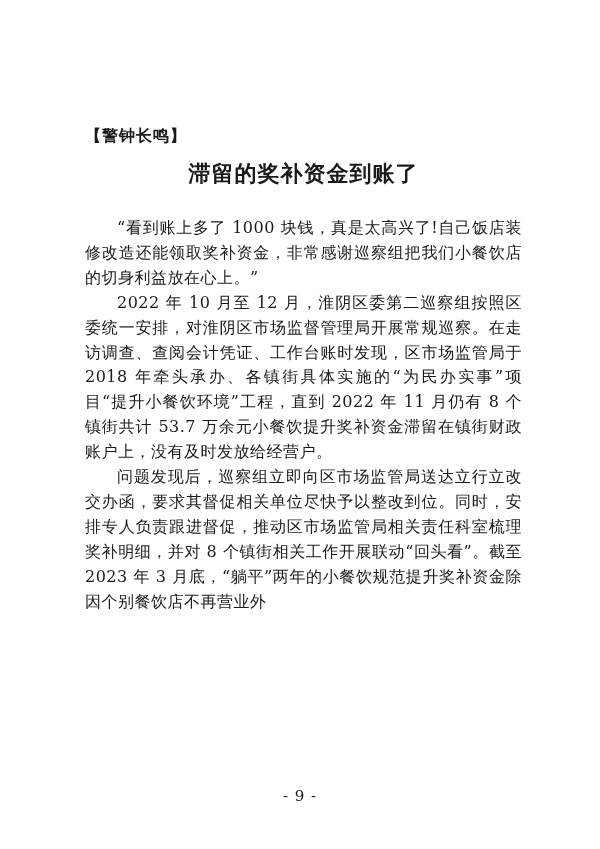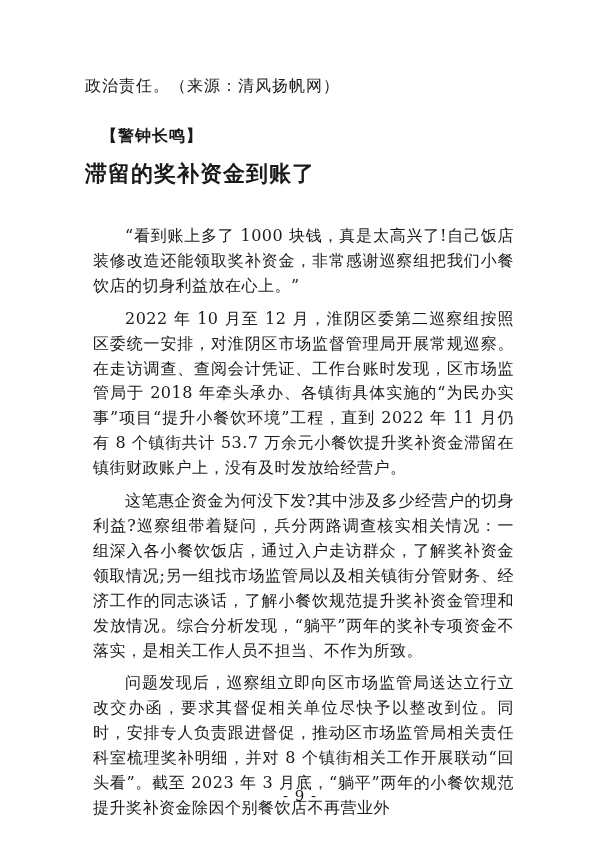--- a/index.html
+++ b/index.html
@@ -23,44 +23,44 @@
     left: 85px;
     right: 78px;
     font-size: 16px;
     line-height: 20px;
     letter-spacing: 1px;
     white-space: nowrap;
   }
   .section-header {
     position: absolute;
     top: 126px;
-    left: 101px;
+    left: 85px;
     font-size: 16px;
     font-weight: bold;
     letter-spacing: 1px;
   }
   .article-title {
     position: absolute;
     top: 159px;
     left: 85px;
     right: 78px;
     margin: 0;
-    text-align: left;
+    text-align: center;
     font-size: 22px;
     font-weight: bold;
     letter-spacing: 1px;
   }
   .body-text {
     position: absolute;
     top: 216px;
     left: 85px;
     right: 78px;
   }
   .body-text p {
-    margin: 8px;
+    margin: 0;
     font-size: 16px;
     line-height: 24.9px;
     letter-spacing: 0.5px;
     text-align: justify;
     text-indent: 2em;
     word-break: break-all;
   }
   .page-number {
     position: absolute;
     top: 787px;
@@ -69,28 +69,26 @@
     text-align: center;
     font-size: 15px;
     letter-spacing: 1px;
   }
 </style>
 </head>
 <body>
 
 <div class="page">
 
-  <div class="closing-line">政治责任。（来源：清风扬帆网）</div>
 
   <div class="section-header">【警钟长鸣】</div>
 
   <h1 class="article-title">滞留的奖补资金到账了</h1>
 
   <div class="body-text">
     <p>“看到账上多了 1000 块钱，真是太高兴了!自己饭店装修改造还能领取奖补资金，非常感谢巡察组把我们小餐饮店的切身利益放在心上。”</p>
     <p>2022 年 10 月至 12 月，淮阴区委第二巡察组按照区委统一安排，对淮阴区市场监督管理局开展常规巡察。在走访调查、查阅会计凭证、工作台账时发现，区市场监管局于 2018 年牵头承办、各镇街具体实施的“为民办实事”项目“提升小餐饮环境”工程，直到 2022 年 11 月仍有 8 个镇街共计 53.7 万余元小餐饮提升奖补资金滞留在镇街财政账户上，没有及时发放给经营户。</p>
-    <p>这笔惠企资金为何没下发?其中涉及多少经营户的切身利益?巡察组带着疑问，兵分两路调查核实相关情况：一组深入各小餐饮饭店，通过入户走访群众，了解奖补资金领取情况;另一组找市场监管局以及相关镇街分管财务、经济工作的同志谈话，了解小餐饮规范提升奖补资金管理和发放情况。综合分析发现，“躺平”两年的奖补专项资金不落实，是相关工作人员不担当、不作为所致。</p>
     <p>问题发现后，巡察组立即向区市场监管局送达立行立改交办函，要求其督促相关单位尽快予以整改到位。同时，安排专人负责跟进督促，推动区市场监管局相关责任科室梳理奖补明细，并对 8 个镇街相关工作开展联动“回头看”。截至 2023 年 3 月底，“躺平”两年的小餐饮规范提升奖补资金除因个别餐饮店不再营业外</p>
   </div>
 
   <div class="page-number">- 9 -</div>
 
 </div>
 
 </body></html>

